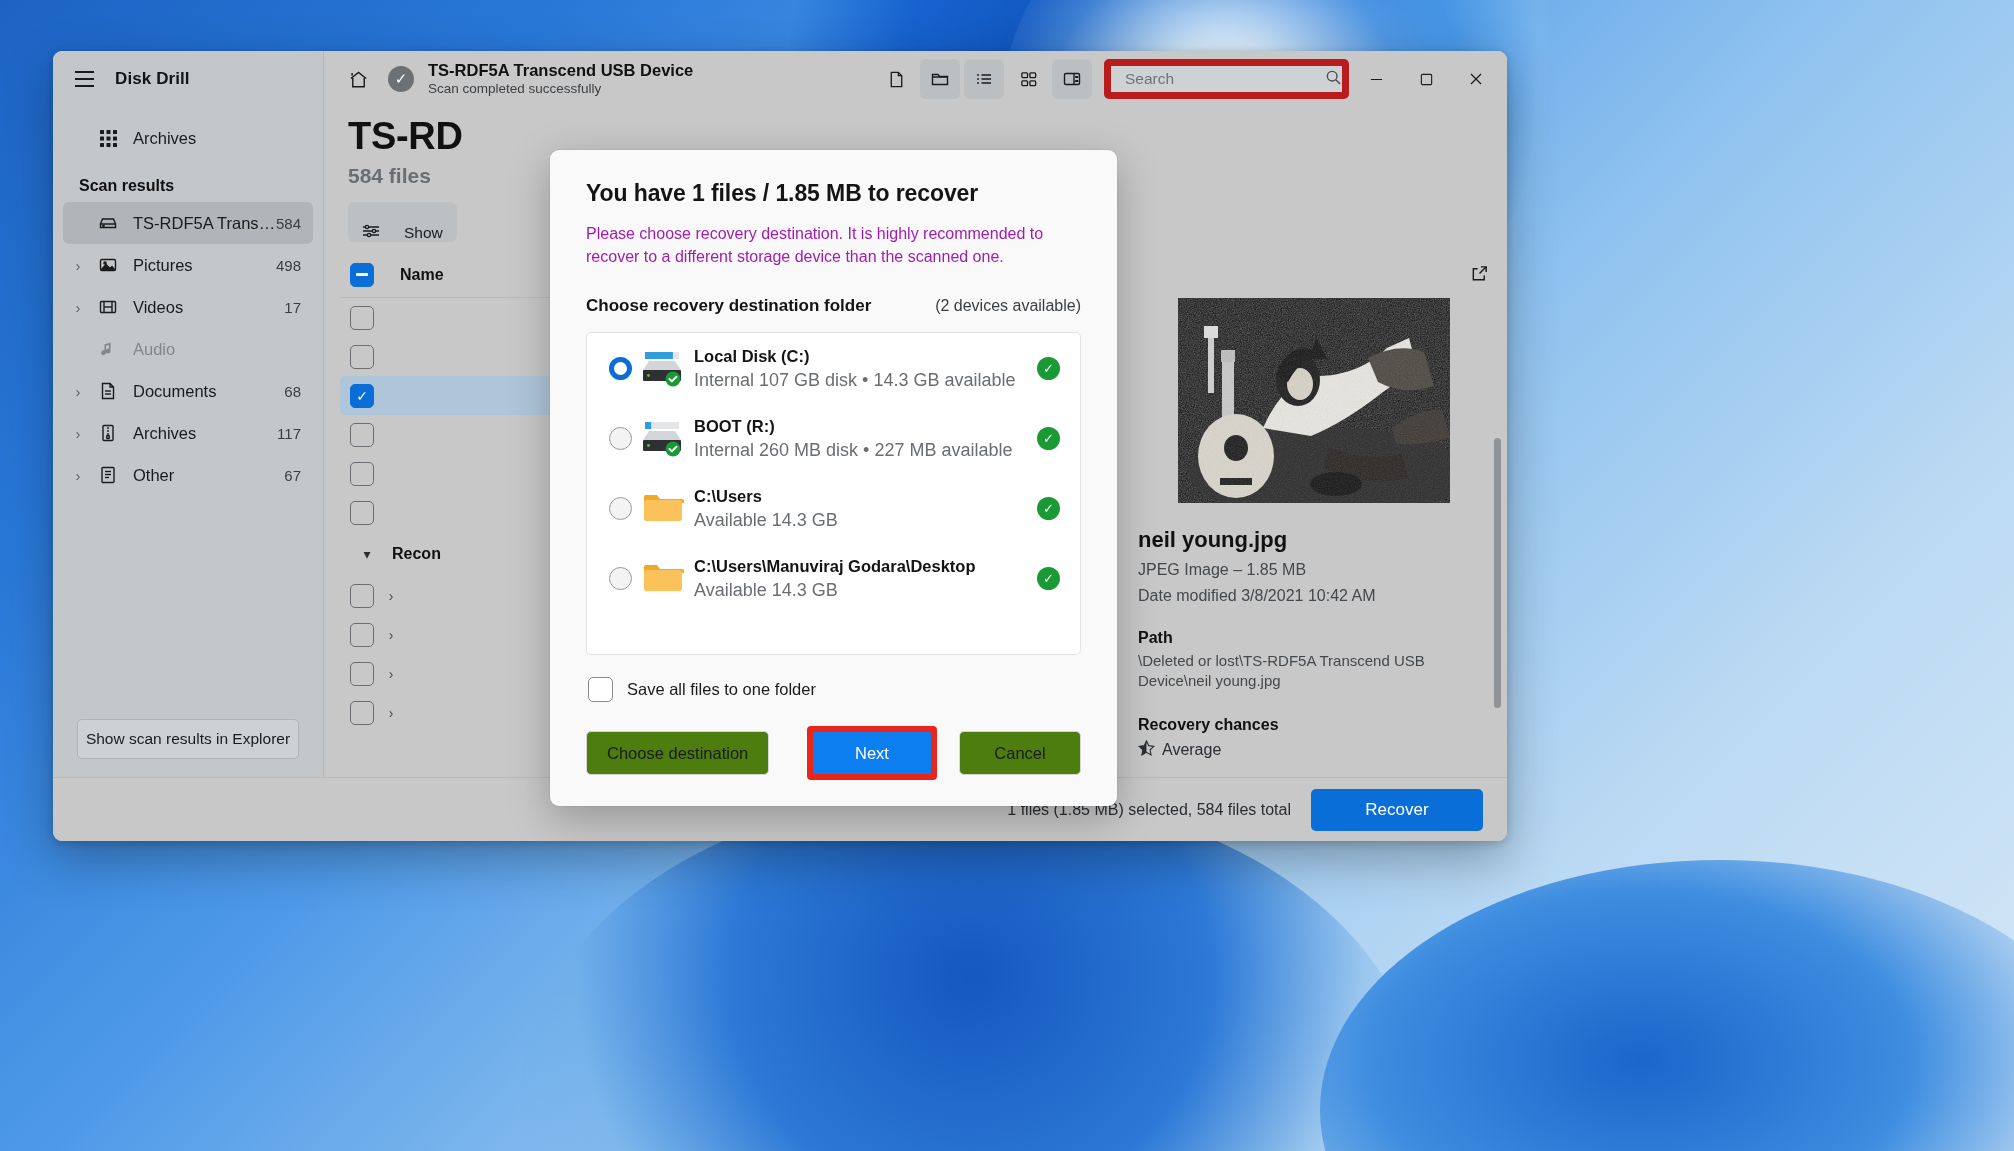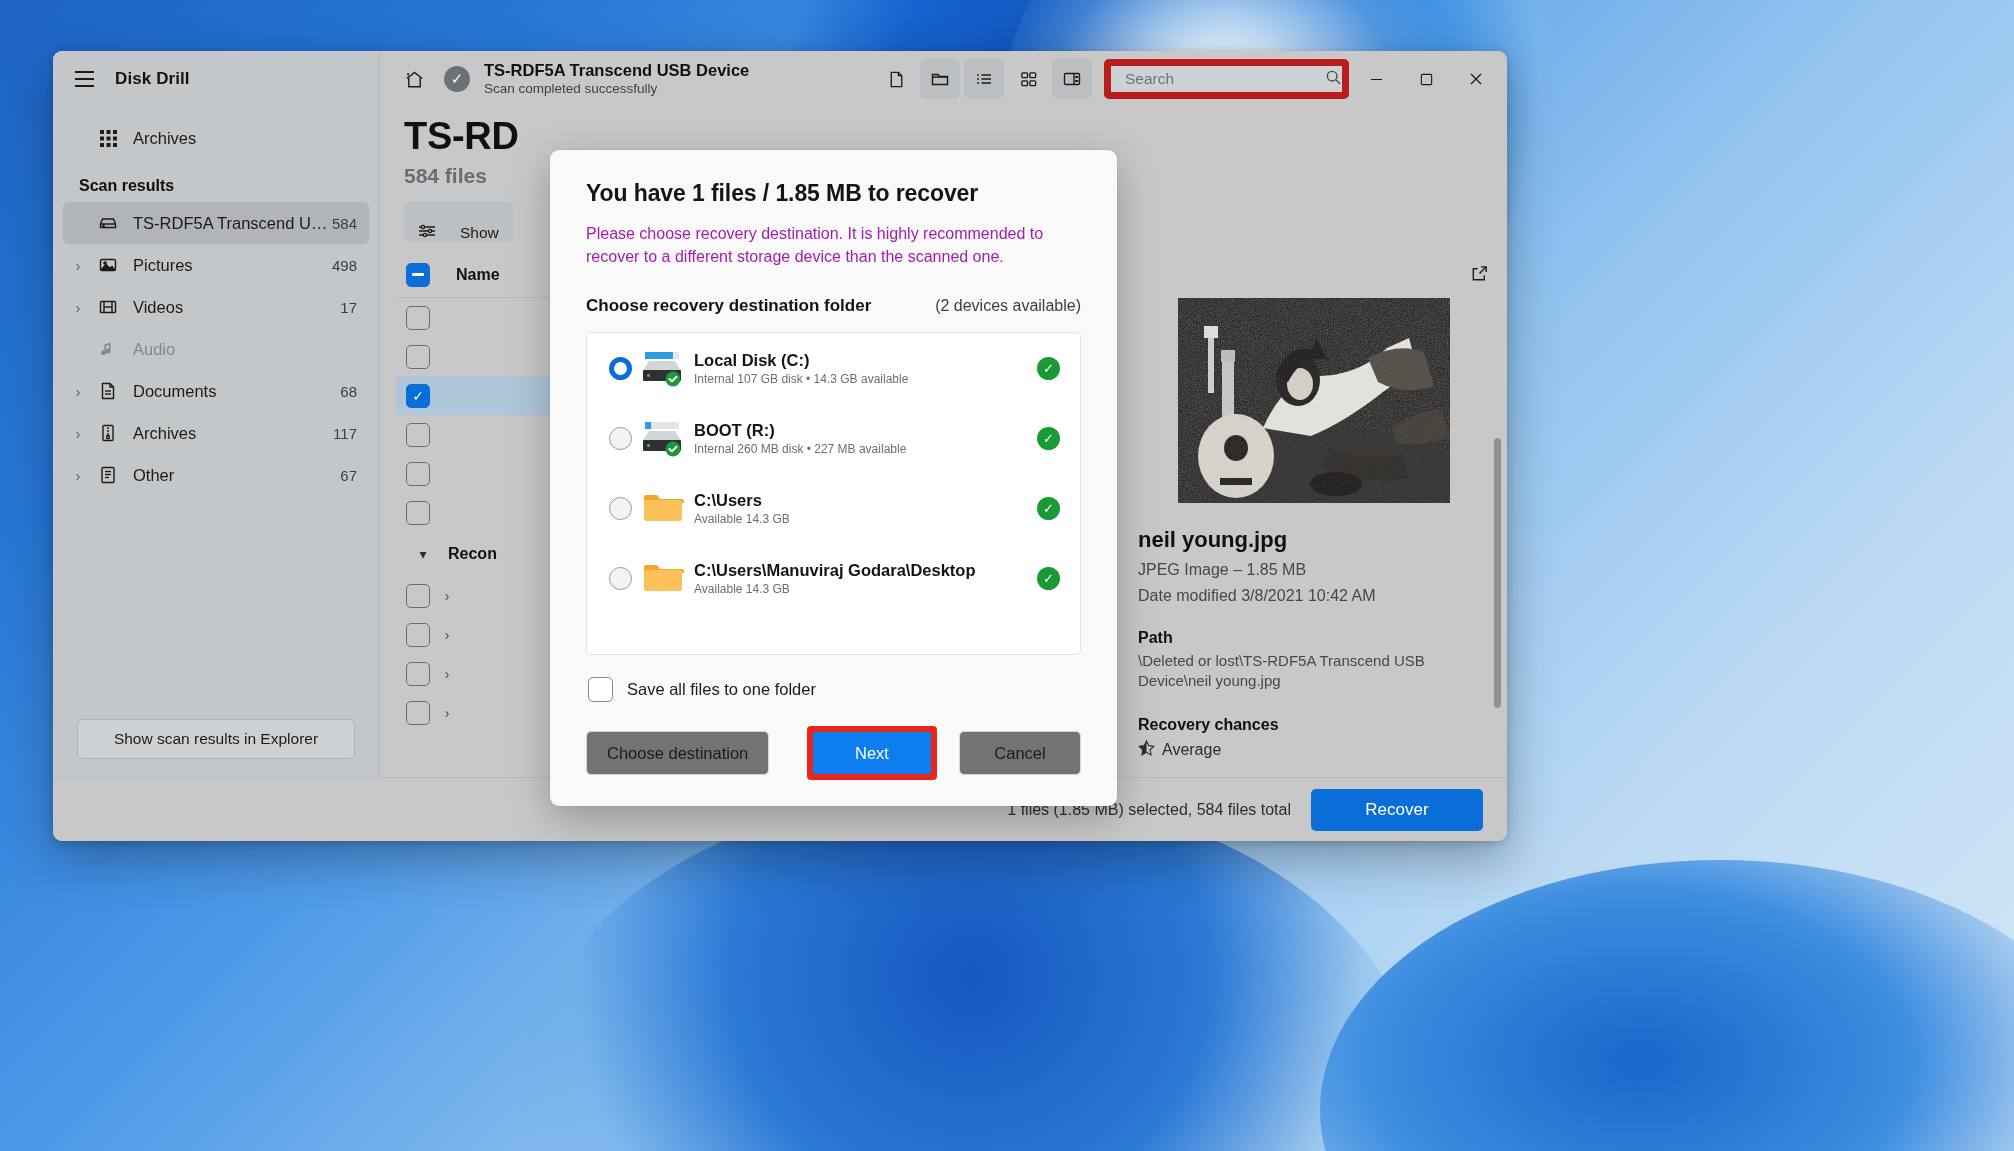--- a/index.html
+++ b/index.html
@@ -44,21 +44,21 @@
     border-radius: 9px;
     box-shadow: 0 18px 50px rgba(0,0,0,0.30), 0 2px 8px rgba(0,0,0,0.18);
     overflow: hidden;
     display: flex;
     flex-direction: column;
   }
   .win-body { flex: 1; display: flex; min-height: 0; }
 
   
   #sidebar {
-    width: 327px;
+    width: 271px;
     background: #c4c7ca;
     display: flex; flex-direction: column;
     border-right: 1px solid #b5b8bb;
   }
   .sb-top {
     height: 56px; display: flex; align-items: center;
     padding: 0 14px; gap: 14px;
   }
   .hamburger {
     width: 34px; height: 34px; border-radius: 5px;
@@ -235,33 +235,33 @@
   .dest-item { height: 70px; display: flex; align-items: center; padding: 0 20px 0 22px; cursor: pointer; }
   .radio {
     width: 23px; height: 23px; border-radius: 50%;
     border: 1.6px solid #999; background: #f3f3f3;
     flex: 0 0 auto; display: flex; align-items: center; justify-content: center;
   }
   .radio.on { border: 5.5px solid #0a6ed9; background: #fff; }
   .dest-ico { width: 62px; flex: 0 0 62px; display: flex; align-items: center; justify-content: center; position: relative; }
   .dest-texts { flex: 1; min-width: 0; line-height: 1.25; }
   .dest-name { font-size: 16.5px; font-weight: 700; color: #141414; white-space: nowrap; overflow: hidden; text-overflow: ellipsis; }
-  .dest-sub { font-size: 12px; color: #6a6e72; margin-top: 2px; white-space: nowrap; overflow: hidden; text-overflow: ellipsis; }
+  .dest-sub { font-size: 18px; color: #6a6e72; margin-top: 2px; white-space: nowrap; overflow: hidden; text-overflow: ellipsis; }
   .dest-ok {
     width: 23px; height: 23px; border-radius: 50%; background: #1a9a34;
     flex: 0 0 auto; display: flex; align-items: center; justify-content: center;
     color: #fff; font-size: 13px;
   }
   .modal-checkrow { display: flex; align-items: center; gap: 14px; padding: 22px 0 0 2px; }
   .modal-cb { width: 25px; height: 25px; border-radius: 5px; border: 1.6px solid #8a8a8a; background: #fff; cursor: pointer; }
   .modal-cb-label { font-size: 16.5px; color: #1b1b1b; }
   .modal-buttons { display: flex; align-items: center; padding: 24px 0 26px 0; }
   .btn-secondary {
     height: 44px; padding: 0 20px; border-radius: 5px;
-    background: #737373; border: 1px solid #d6d6d6; cursor: pointer;
+    background: #4d7c0f; border: 1px solid #d6d6d6; cursor: pointer;
     font-size: 16.5px; color: #1b1b1b; font-family: inherit;
   }
   .btn-next-wrap {
     margin-left: auto; margin-right: 22px;
     border: 4px solid #e8261d; border-radius: 4px; padding: 2px;
     background: #e8261d;
   }
   .btn-primary {
     width: 118px; height: 42px; border-radius: 2px;
     background: #0d7ef0; color: #fff; border: none; cursor: pointer;

